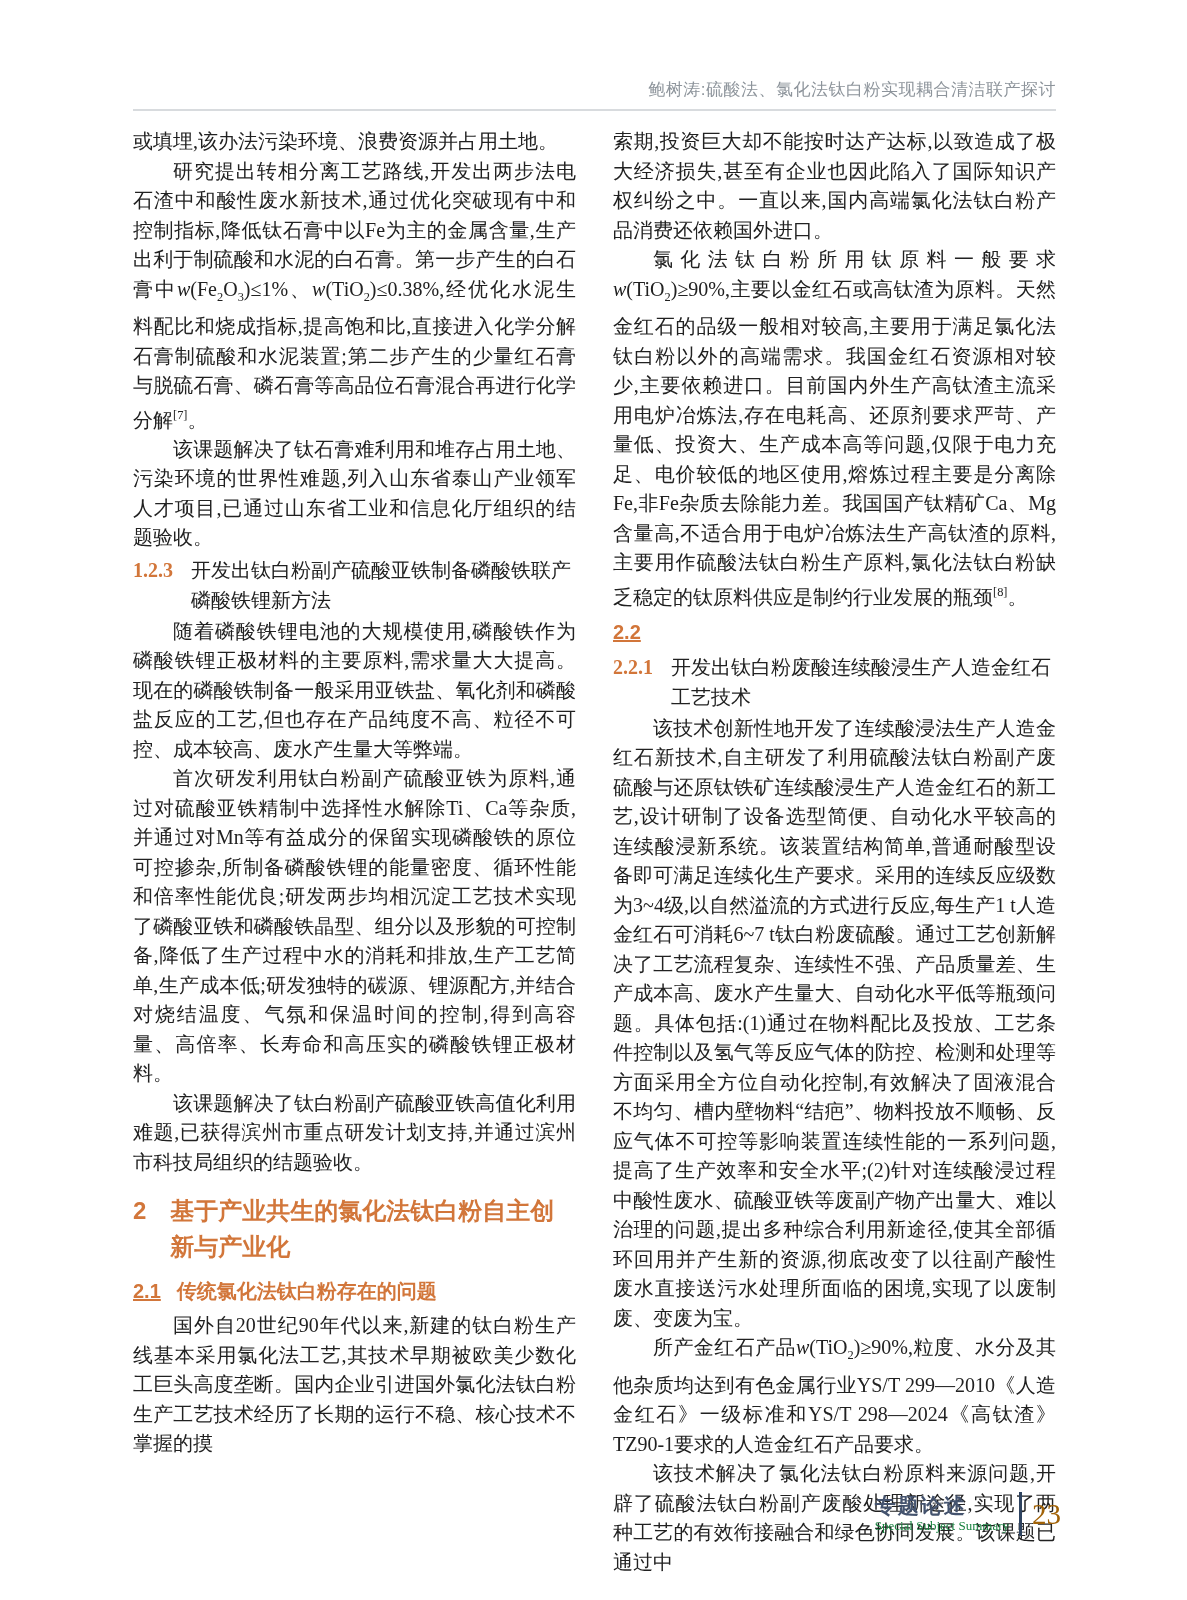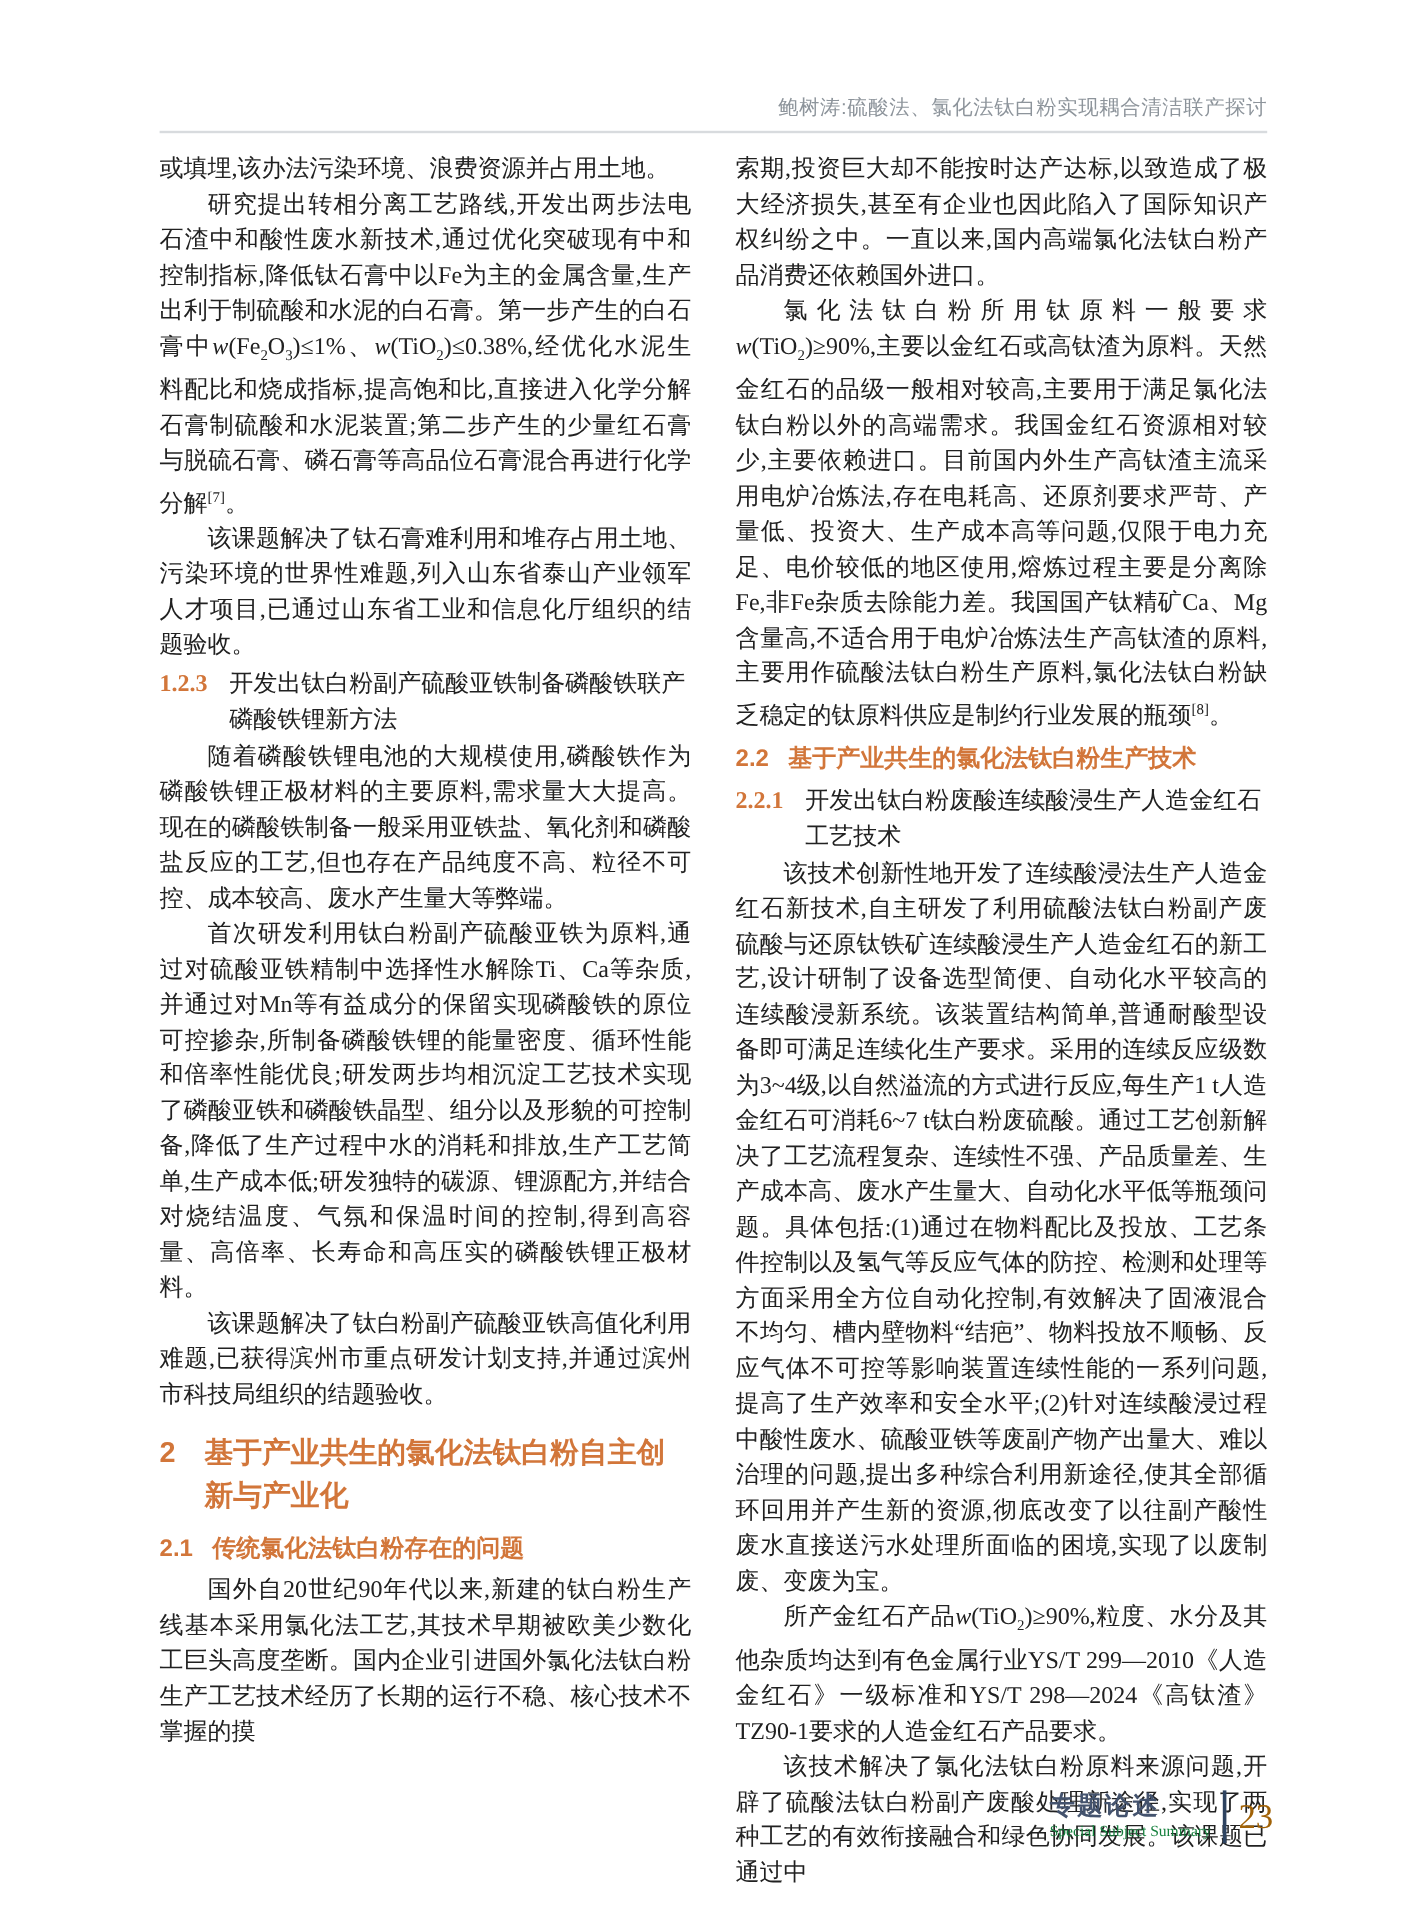--- a/index.html
+++ b/index.html
@@ -65,21 +65,21 @@
   
   .h2{
     display:flex;
     margin:4px 0 4px 0;
     font-family:"Liberation Sans","DejaVu Sans",sans-serif;
     font-weight:bold;
     font-size:20px;
     line-height:32px;
     color:#d2763a;
   }
-  .h2 .hnum{flex:0 0 auto;margin-right:16px;}
+  .h2 .hnum{flex:0 0 auto;margin-right:16px;text-decoration:underline;}
   
   .h3{
     display:flex;
     margin:2px 0 2px 0;
     font-weight:normal;
     font-size:20px;
     line-height:30px;
     color:#212121;
   }
   .h3 .hnum{
@@ -155,21 +155,20 @@
         <span class="htext">传统氯化法钛白粉存在的问题</span>
       </h3>
       <p class="body">国外自20世纪90年代以来,新建的钛白粉生产线基本采用氯化法工艺,其技术早期被欧美少数化工巨头高度垄断。国内企业引进国外氯化法钛白粉生产工艺技术经历了长期的运行不稳、核心技术不掌握的摸</p>
     </section>
 
     <section class="col">
       <p class="body nolead">索期,投资巨大却不能按时达产达标,以致造成了极大经济损失,甚至有企业也因此陷入了国际知识产权纠纷之中。一直以来,国内高端氯化法钛白粉产品消费还依赖国外进口。</p>
       <p class="body">氯化法钛白粉所用钛原料一般要求<i>w</i>(TiO<sub>2</sub>)≥90%,主要以金红石或高钛渣为原料。天然金红石的品级一般相对较高,主要用于满足氯化法钛白粉以外的高端需求。我国金红石资源相对较少,主要依赖进口。目前国内外生产高钛渣主流采用电炉冶炼法,存在电耗高、还原剂要求严苛、产量低、投资大、生产成本高等问题,仅限于电力充足、电价较低的地区使用,熔炼过程主要是分离除Fe,非Fe杂质去除能力差。我国国产钛精矿Ca、Mg含量高,不适合用于电炉冶炼法生产高钛渣的原料,主要用作硫酸法钛白粉生产原料,氯化法钛白粉缺乏稳定的钛原料供应是制约行业发展的瓶颈<sup>[8]</sup>。</p>
       <h3 class="h2">
         <span class="hnum">2.2</span>
-        <span class="htext">基于产业共生的氯化法钛白粉生产技术</span>
       </h3>
       <h4 class="h3">
         <span class="hnum">2.2.1</span>
         <span class="htext">开发出钛白粉废酸连续酸浸生产人造金红石工艺技术</span>
       </h4>
       <p class="body">该技术创新性地开发了连续酸浸法生产人造金红石新技术,自主研发了利用硫酸法钛白粉副产废硫酸与还原钛铁矿连续酸浸生产人造金红石的新工艺,设计研制了设备选型简便、自动化水平较高的连续酸浸新系统。该装置结构简单,普通耐酸型设备即可满足连续化生产要求。采用的连续反应级数为3~4级,以自然溢流的方式进行反应,每生产1 t人造金红石可消耗6~7 t钛白粉废硫酸。通过工艺创新解决了工艺流程复杂、连续性不强、产品质量差、生产成本高、废水产生量大、自动化水平低等瓶颈问题。具体包括:(1)通过在物料配比及投放、工艺条件控制以及氢气等反应气体的防控、检测和处理等方面采用全方位自动化控制,有效解决了固液混合不均匀、槽内壁物料“结疤”、物料投放不顺畅、反应气体不可控等影响装置连续性能的一系列问题,提高了生产效率和安全水平;(2)针对连续酸浸过程中酸性废水、硫酸亚铁等废副产物产出量大、难以治理的问题,提出多种综合利用新途径,使其全部循环回用并产生新的资源,彻底改变了以往副产酸性废水直接送污水处理所面临的困境,实现了以废制废、变废为宝。</p>
       <p class="body">所产金红石产品<i>w</i>(TiO<sub>2</sub>)≥90%,粒度、水分及其他杂质均达到有色金属行业YS/T 299—2010《人造金红石》一级标准和YS/T 298—2024《高钛渣》TZ90-1要求的人造金红石产品要求。</p>
       <p class="body">该技术解决了氯化法钛白粉原料来源问题,开辟了硫酸法钛白粉副产废酸处理新途径,实现了两种工艺的有效衔接融合和绿色协同发展。该课题已通过中</p>
     </section>
 

